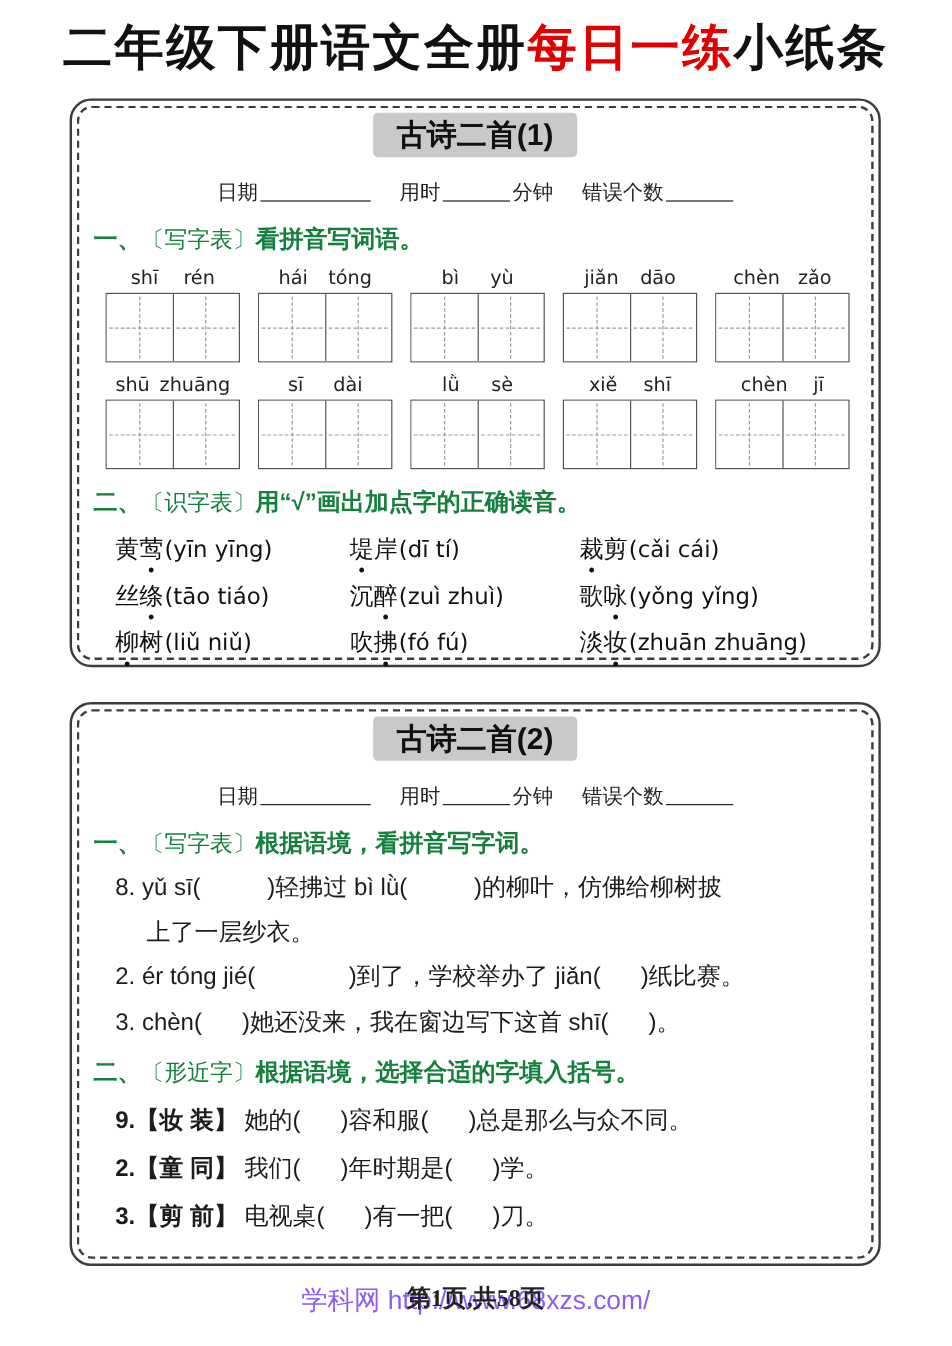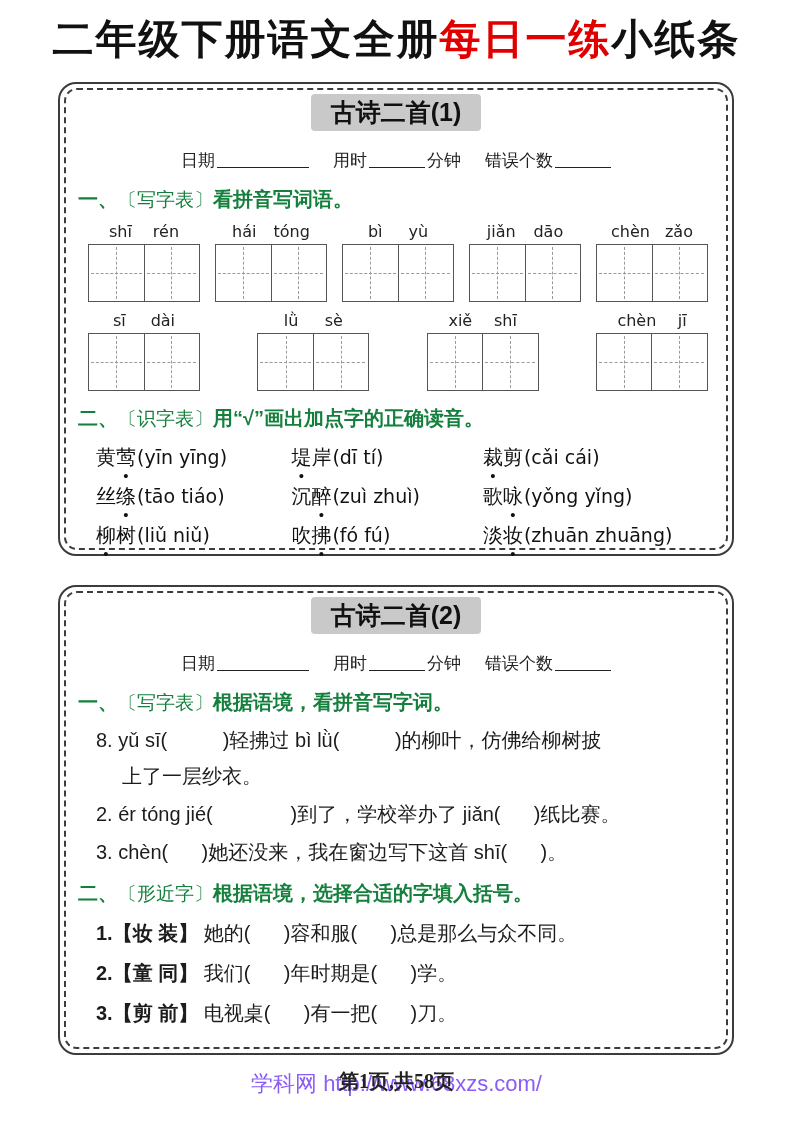--- a/index.html
+++ b/index.html
@@ -160,20 +160,30 @@
           <span>zǎo</span>
         </div>
       <div class="tian-grid">
           <div class="tian-cell"></div>
           <div class="tian-cell"></div>
         </div>
     </div>
   </div>
 
   <div class="grid-row">
+    <div class="grid-item">
+      <div class="pinyin-pair">
+          <span>shū</span>
+          <span>zhuāng</span>
+        </div>
+      <div class="tian-grid">
+          <div class="tian-cell"></div>
+          <div class="tian-cell"></div>
+        </div>
+    </div>
     <div class="grid-item">
       <div class="pinyin-pair">
           <span>sī</span>
           <span>dài</span>
         </div>
       <div class="tian-grid">
           <div class="tian-cell"></div>
           <div class="tian-cell"></div>
         </div>
     </div>
@@ -242,21 +252,21 @@
   <div class="fill-item">8. yǔ sī(          )轻拂过 bì lǜ(          )的柳叶，仿佛给柳树披</div>
   <div class="fill-cont">上了一层纱衣。</div>
   <div class="fill-item">2. ér tóng jié(              )到了，学校举办了 jiǎn(      )纸比赛。</div>
   <div class="fill-item">3. chèn(      )她还没来，我在窗边写下这首 shī(      )。</div>
 
   <div class="sec-heading">
     <span>二、</span><span class="sec-tag">〔形近字〕</span><span>根据语境，选择合适的字填入括号。</span>
   </div>
 
   <div class="choice-item">
-    <span class="choice-label">1.【妆 装】</span><span class="choice-text"> 她的(      )容和服(      )总是那么与众不同。</span>
+    <span class="choice-label">9.【妆 装】</span><span class="choice-text"> 她的(      )容和服(      )总是那么与众不同。</span>
   </div>
   <div class="choice-item">
     <span class="choice-label">2.【童 同】</span><span class="choice-text"> 我们(      )年时期是(      )学。</span>
   </div>
   <div class="choice-item">
     <span class="choice-label">3.【剪 前】</span><span class="choice-text"> 电视桌(      )有一把(      )刀。</span>
   </div>
 </div>
 
 <div class="footer">

